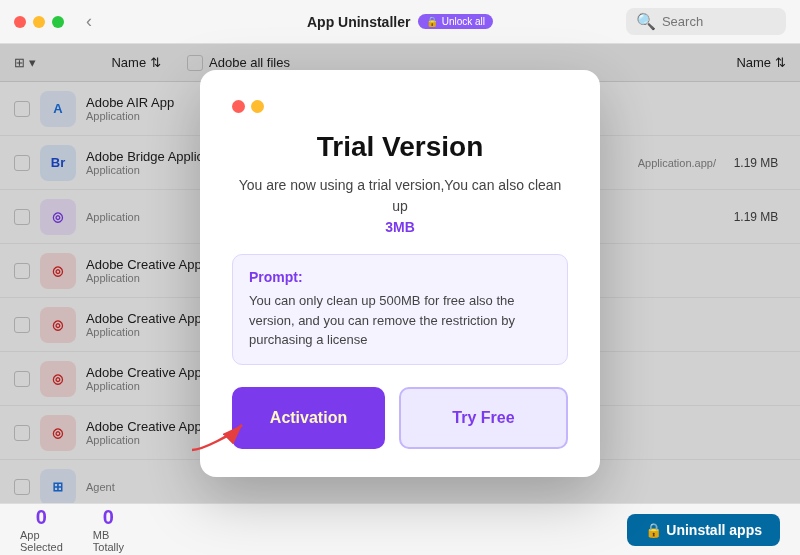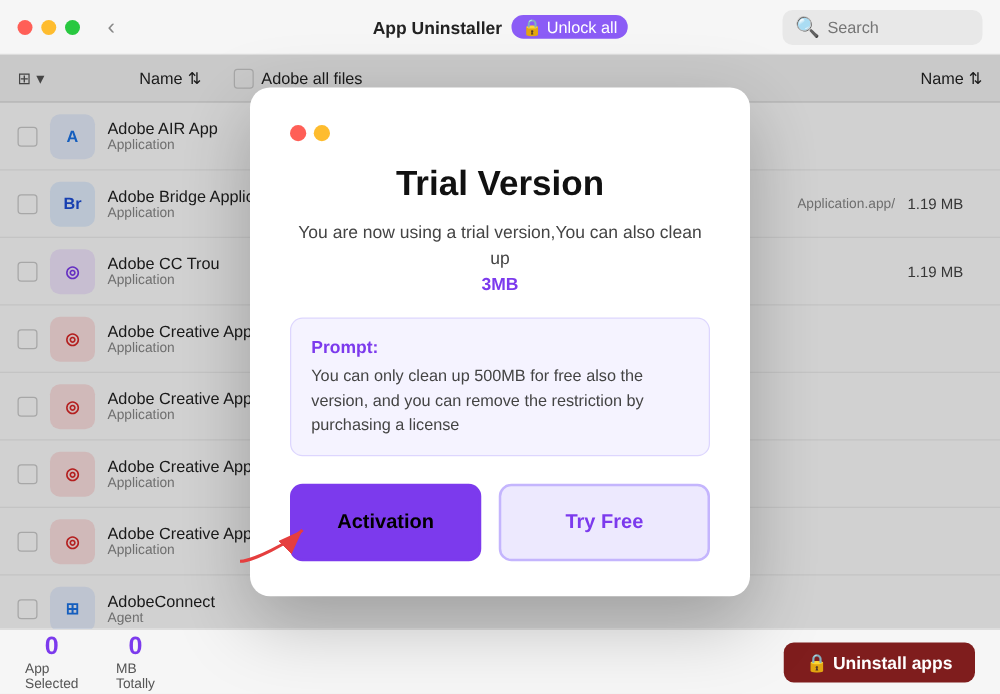--- a/index.html
+++ b/index.html
@@ -57,21 +57,21 @@
       gap: 8px;
     }
     .app-title {
       font-size: 14px;
       font-weight: 600;
       color: #222;
     }
     .unlock-badge {
       background: #8b5cf6;
       color: white;
-      font-size: 13px;
+      font-size: 10px;
       padding: 2px 8px;
       border-radius: 10px;
       display: flex;
       align-items: center;
       gap: 3px;
     }
     .titlebar-right {
       display: flex;
       align-items: center;
     }
@@ -190,21 +190,21 @@
       margin-left: auto;
       white-space: nowrap;
       overflow: hidden;
       text-overflow: ellipsis;
       max-width: 200px;
     }
     .app-size {
       font-size: 12px;
       color: #444;
       min-width: 60px;
-      text-align: left;
+      text-align: center;
     }
 
     
     .bottom-bar {
       position: absolute;
       bottom: 0;
       left: 0;
       right: 0;
       height: 52px;
       background: #f6f6f6;
@@ -223,21 +223,21 @@
       font-size: 20px;
       font-weight: 700;
       color: #7c3aed;
     }
     .stat-label {
       font-size: 11px;
       color: #555;
     }
     .uninstall-btn {
       margin-left: auto;
-      background: #7f1d1d;
+      background: #0369a1;
       color: white;
       border: none;
       border-radius: 8px;
       padding: 8px 18px;
       font-size: 14px;
       font-weight: 600;
       cursor: pointer;
       display: flex;
       align-items: center;
       gap: 6px;
@@ -311,21 +311,21 @@
       line-height: 1.5;
     }
     .modal-buttons {
       display: flex;
       gap: 14px;
       position: relative;
     }
     .btn-activation {
       flex: 1;
       background: #7c3aed;
-      color: #000000;
+      color: #fef9c3;
       border: 2.5px solid #7c3aed;
       border-radius: 10px;
       padding: 12px;
       font-size: 16px;
       font-weight: 600;
       cursor: pointer;
     }
     .btn-try-free {
       flex: 1;
       background: #ede9fe;
@@ -405,21 +405,20 @@
         <div class="app-name">Adobe Bridge Application</div>
         <div class="app-type">Application</div>
       </div>
       <div class="app-path">Application.app/</div>
       <div class="app-size">1.19 MB</div>
     </div>
     <div class="app-row">
       <div class="app-checkbox"></div>
       <div class="app-icon-wrap" style="background:#f3e8ff; color:#7c3aed; font-size:13px; font-weight:700;">◎</div>
       <div class="app-info">
-        <div class="app-name">Adobe CC Trou</div>
         <div class="app-type">Application</div>
       </div>
 
       <div class="app-size">1.19 MB</div>
     </div>
     <div class="app-row">
       <div class="app-checkbox"></div>
       <div class="app-icon-wrap" style="background:#fee2e2; color:#dc2626; font-size:13px; font-weight:700;">◎</div>
       <div class="app-info">
         <div class="app-name">Adobe Creative Application</div>
@@ -451,21 +450,20 @@
       <div class="app-info">
         <div class="app-name">Adobe Creative Application</div>
         <div class="app-type">Application</div>
       </div>
 
     </div>
     <div class="app-row">
       <div class="app-checkbox"></div>
       <div class="app-icon-wrap" style="background:#e8f0fe; color:#1a73e8; font-size:13px; font-weight:700;">⊞</div>
       <div class="app-info">
-        <div class="app-name">AdobeConnect</div>
         <div class="app-type">Agent</div>
       </div>
 
     </div>
   </div>
 
 <div class="bottom-bar">
   <div class="stat-item">
     <span class="stat-value">0</span>
     <span class="stat-label">App<br>Selected</span>

